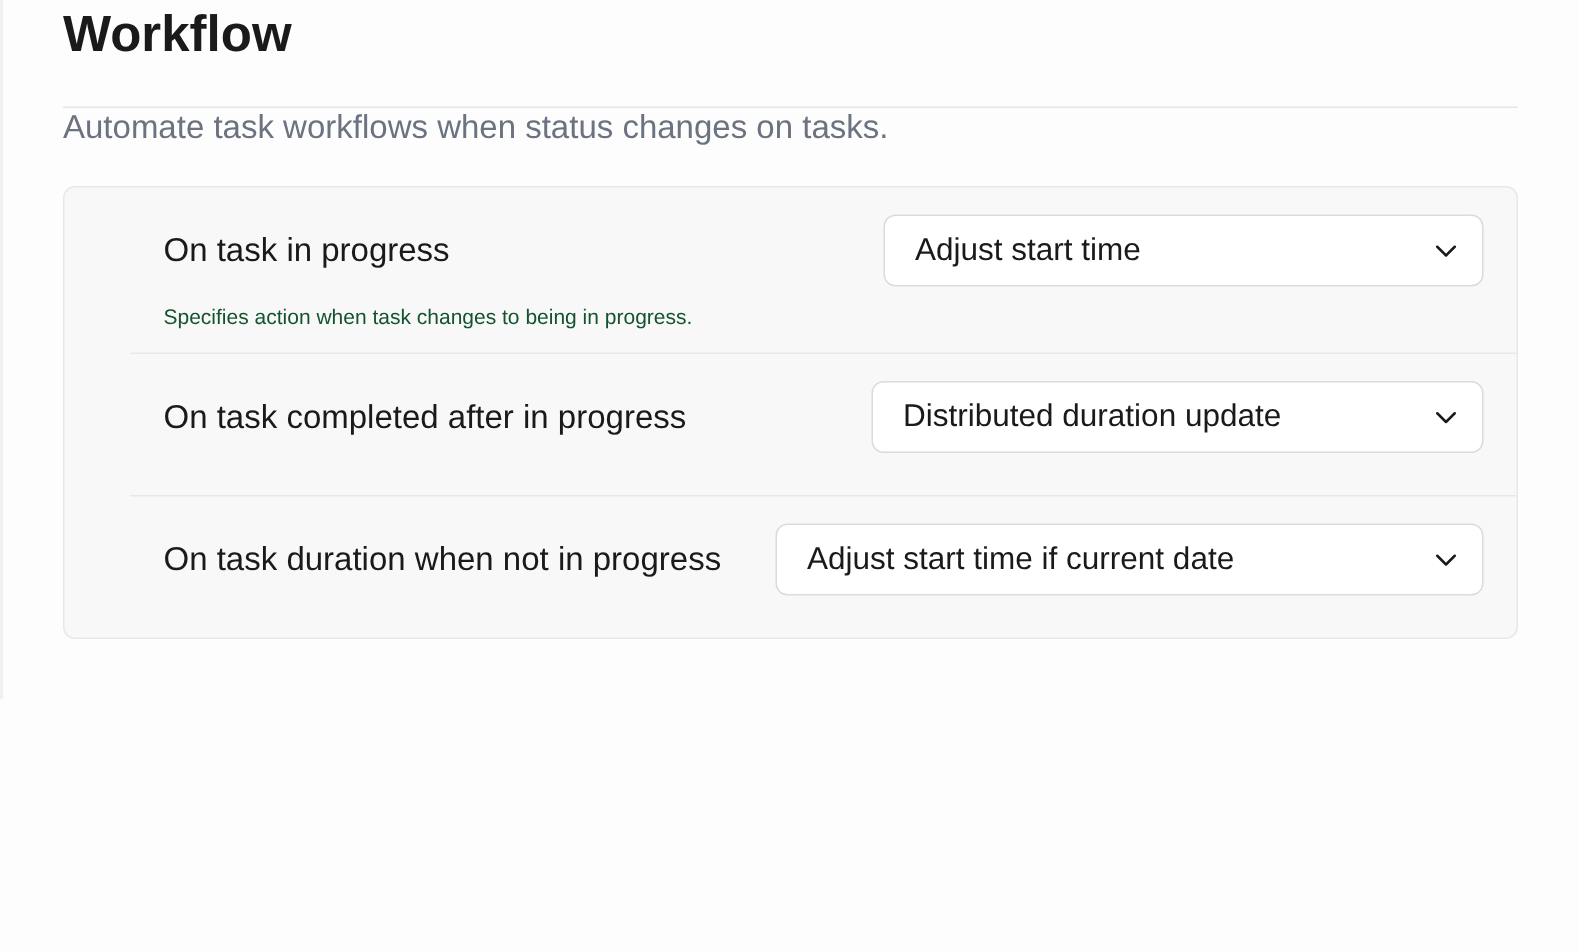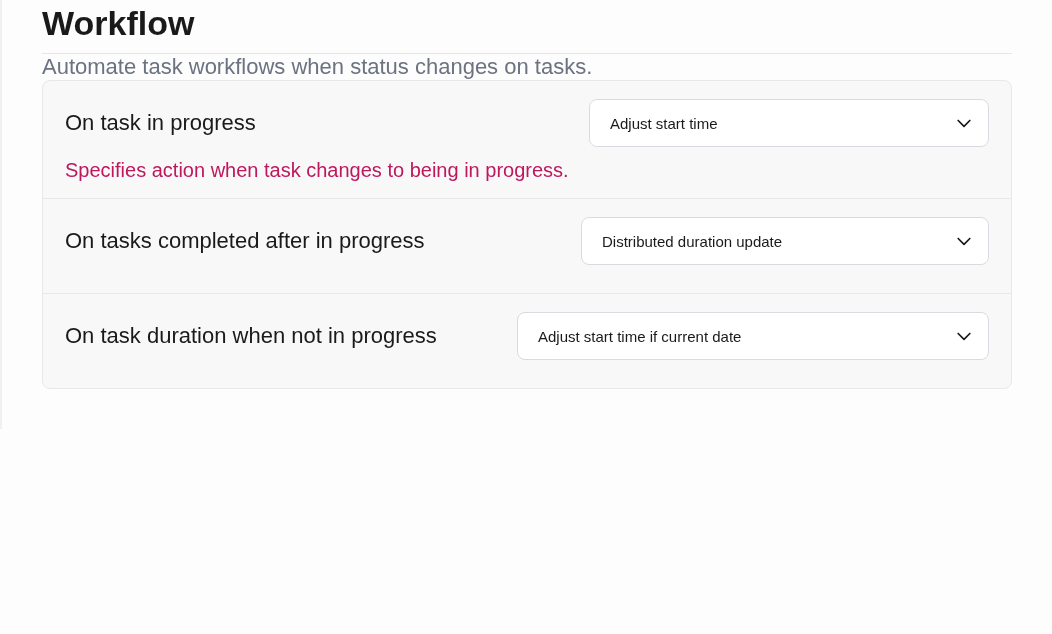--- a/index.html
+++ b/index.html
@@ -16,39 +16,41 @@
     }
     .container {
       padding: 0 40px 40px 40px;
       border-left: 2px solid #f0f0f0;
     }
     .page-title {
       font-size: 34px;
       font-weight: 700;
       color: #1a1a1a;
       padding-top: 4px;
-      padding-bottom: 10px;
+      padding-bottom: 28px;
       border-bottom: 1px solid #e6e6e6;
     }
     .section-title {
       font-size: 24px;
       font-weight: 700;
       color: #1a1a1a;
       margin-top: 34px;
       margin-bottom: 6px;
     }
     .section-subtitle {
       font-size: 22px;
       color: #6b7280;
+      margin-bottom: 26px;
     }
     .automation-list {
       border: 1px solid #e7e8ea;
       border-radius: 8px;
       background: #f8f8f9;
       overflow: hidden;
+      padding-left: 44px;
     }
     .automation-item {
       padding: 18px 22px 16px 22px;
       border-bottom: 1px solid #e7e8ea;
     }
     .automation-item:last-child {
       border-bottom: none;
     }
     .automation-row {
       display: flex;
@@ -56,33 +58,33 @@
       justify-content: space-between;
       gap: 16px;
       margin-bottom: 12px;
     }
     .automation-label {
       font-size: 22px;
       font-weight: 400;
       color: #1a1a1a;
     }
     .automation-desc {
-      font-size: 20px;
-      color: #be185d;
+      font-size: 14px;
+      color: #14532d;
     }
     .select {
       display: inline-flex;
       align-items: center;
       justify-content: space-between;
       background: #ffffff;
       border: 1px solid #d9dbe0;
       border-radius: 8px;
       height: 48px;
       padding: 0 14px 0 20px;
-      font-size: 15px;
+      font-size: 21px;
       color: #1a1a1a;
       cursor: pointer;
       white-space: nowrap;
       flex-shrink: 0;
     }
     .select-text {
       margin-right: 24px;
     }
     .chevron {
       width: 20px;
@@ -114,21 +116,21 @@
                 <polyline points="5 9 12 16 19 9"></polyline>
               </svg>
           </span>
         </div>
       </div>
       <div class="automation-desc">Specifies action when task changes to being in progress.</div>
     </div>
 
     <div class="automation-item">
       <div class="automation-row">
-        <div class="automation-label">On tasks completed after in progress</div>
+        <div class="automation-label">On task completed after in progress</div>
         <div class="select select-1">
           <span class="select-text">Distributed duration update</span>
           <span class="chevron">
             <svg viewBox="0 0 24 24" fill="none" stroke="#1a1a1a" stroke-width="2" stroke-linecap="round" stroke-linejoin="round">
                 <polyline points="5 9 12 16 19 9"></polyline>
               </svg>
           </span>
         </div>
       </div>
     </div>

